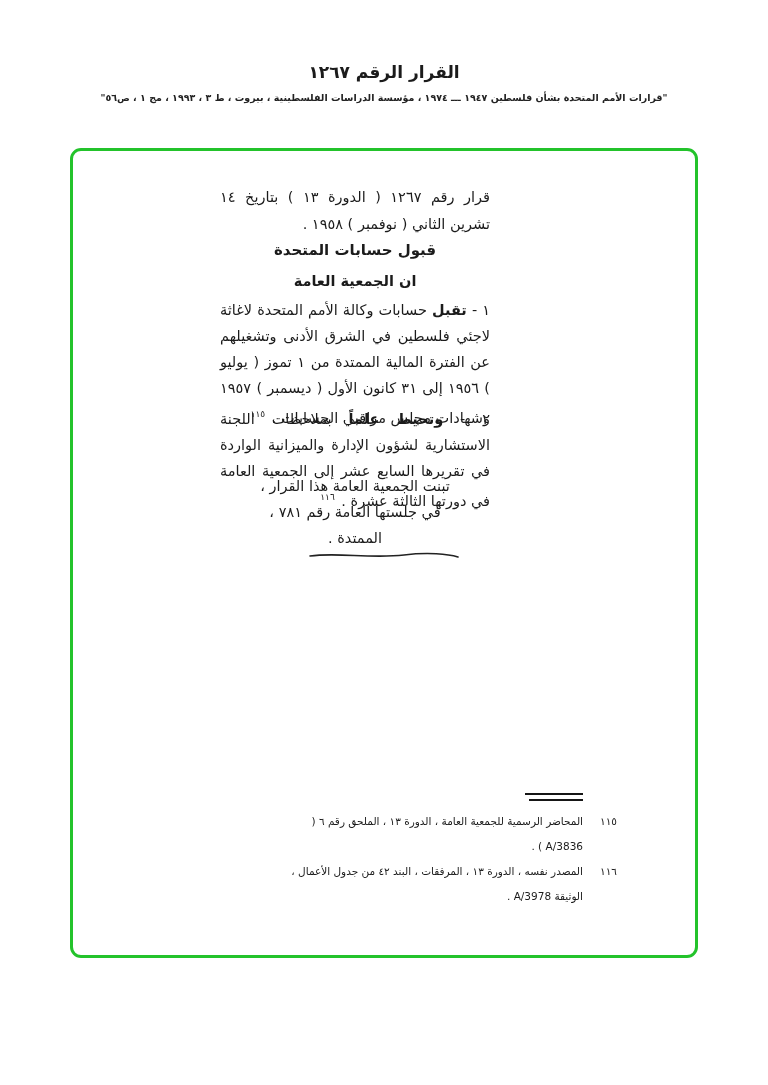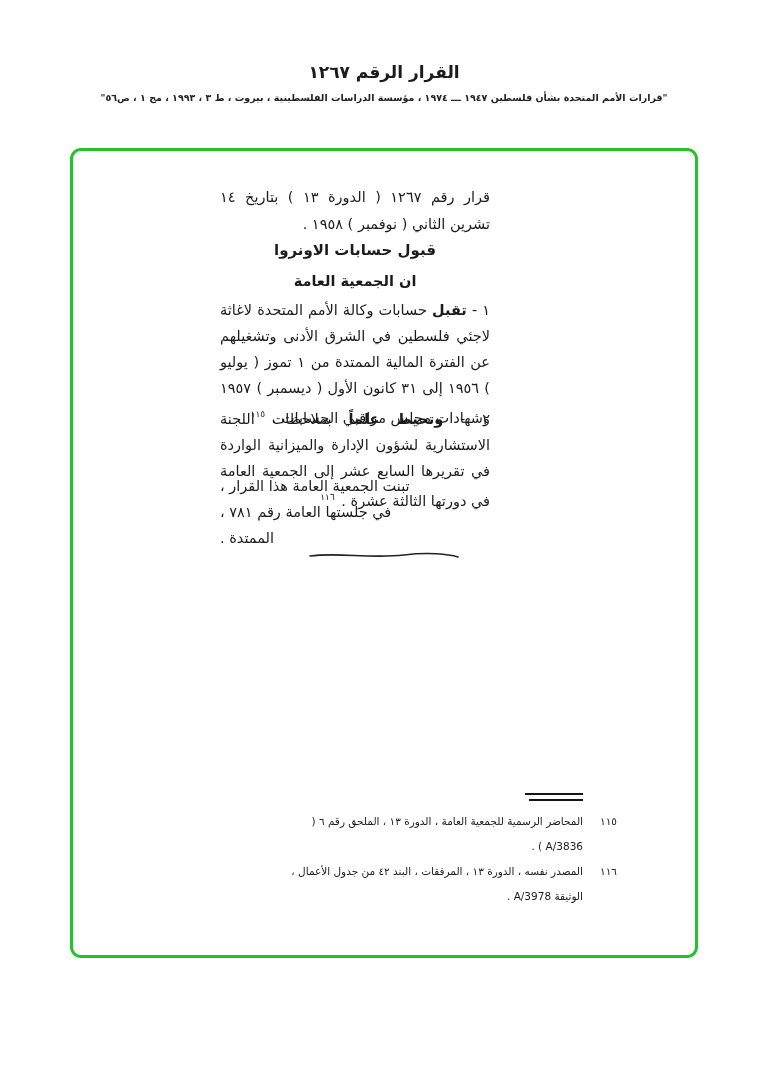--- a/index.html
+++ b/index.html
@@ -48,21 +48,21 @@
   .para {
     position:absolute; right:205px; width:270px;
     font-size:14.5px; line-height:26px; text-align:justify;
   }
   .para-1 { top:146px; }
   .para-2 { top:255px; }
   .fn-ref { font-size:9px; vertical-align:super; margin-right:2px; }
 
   .adoption {
     position:absolute; top:322px; right:205px; width:270px;
-    font-size:14.5px; line-height:26px; text-align:left;
+    font-size:14.5px; line-height:26px; text-align:center;
   }
   .underline-svg {
     position:absolute; top:398px; right:235px; width:152px; height:12px;
   }
 
   
   .fn-rule { position:absolute; height:2px; background:#161616; }
   .fn-rule-1 { top:642px; left:452px; width:58px; }
   .fn-rule-2 { top:648px; left:456px; width:54px; }
   .footnotes {
@@ -80,21 +80,21 @@
 
   <div class="header-title">القرار الرقم ١٢٦٧</div>
 
   <div class="source-line">"قرارات الأمم المتحدة بشأن فلسطين ١٩٤٧ ـــ ١٩٧٤ ، مؤسسة الدراسات الفلسطينية ، بيروت ، ط ٣ ، ١٩٩٣ ، مج ١ ، ص٥٦"</div>
 
   <div class="frame" style="border-color: rgb(35, 195, 43);">
     <div class="doc">
 
       <p class="heading">قرار رقم ١٢٦٧ ( الدورة ١٣ ) بتاريخ ١٤ تشرين الثاني ( نوفمبر ) ١٩٥٨ .</p>
 
-      <p class="subject">قبول حسابات الاونروا</p>
+      <p class="subject">قبول حسابات المتحدة</p>
 
       <p class="opening">ان الجمعية العامة</p>
 
       <p class="para para-1">
         <span>١ -</span>
         <b>تقبل</b>
         <span>حسابات وكالة الأمم المتحدة لاغاثة لاجئي فلسطين في الشرق الأدنى وتشغيلهم عن الفترة المالية الممتدة من ١ تموز ( يوليو ) ١٩٥٦ إلى ٣١ كانون الأول ( ديسمبر ) ١٩٥٧ وشهادات مجلس مراقبي الحسابات .</span>
         <sup class="fn-ref">١١٥</sup>
       </p>
 

